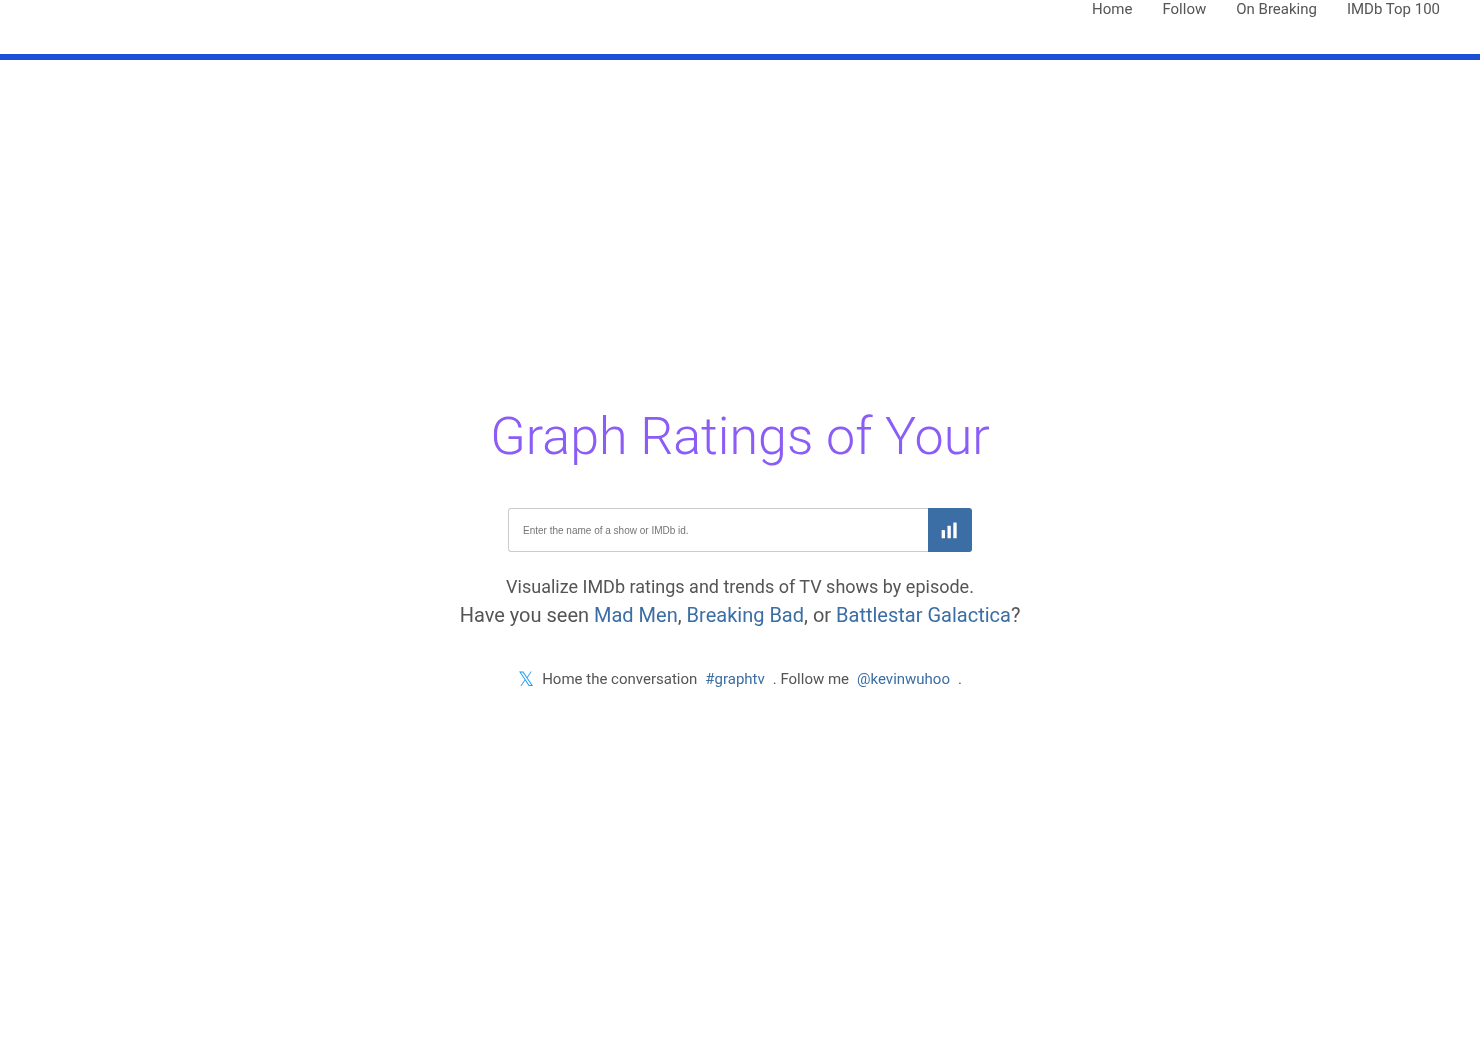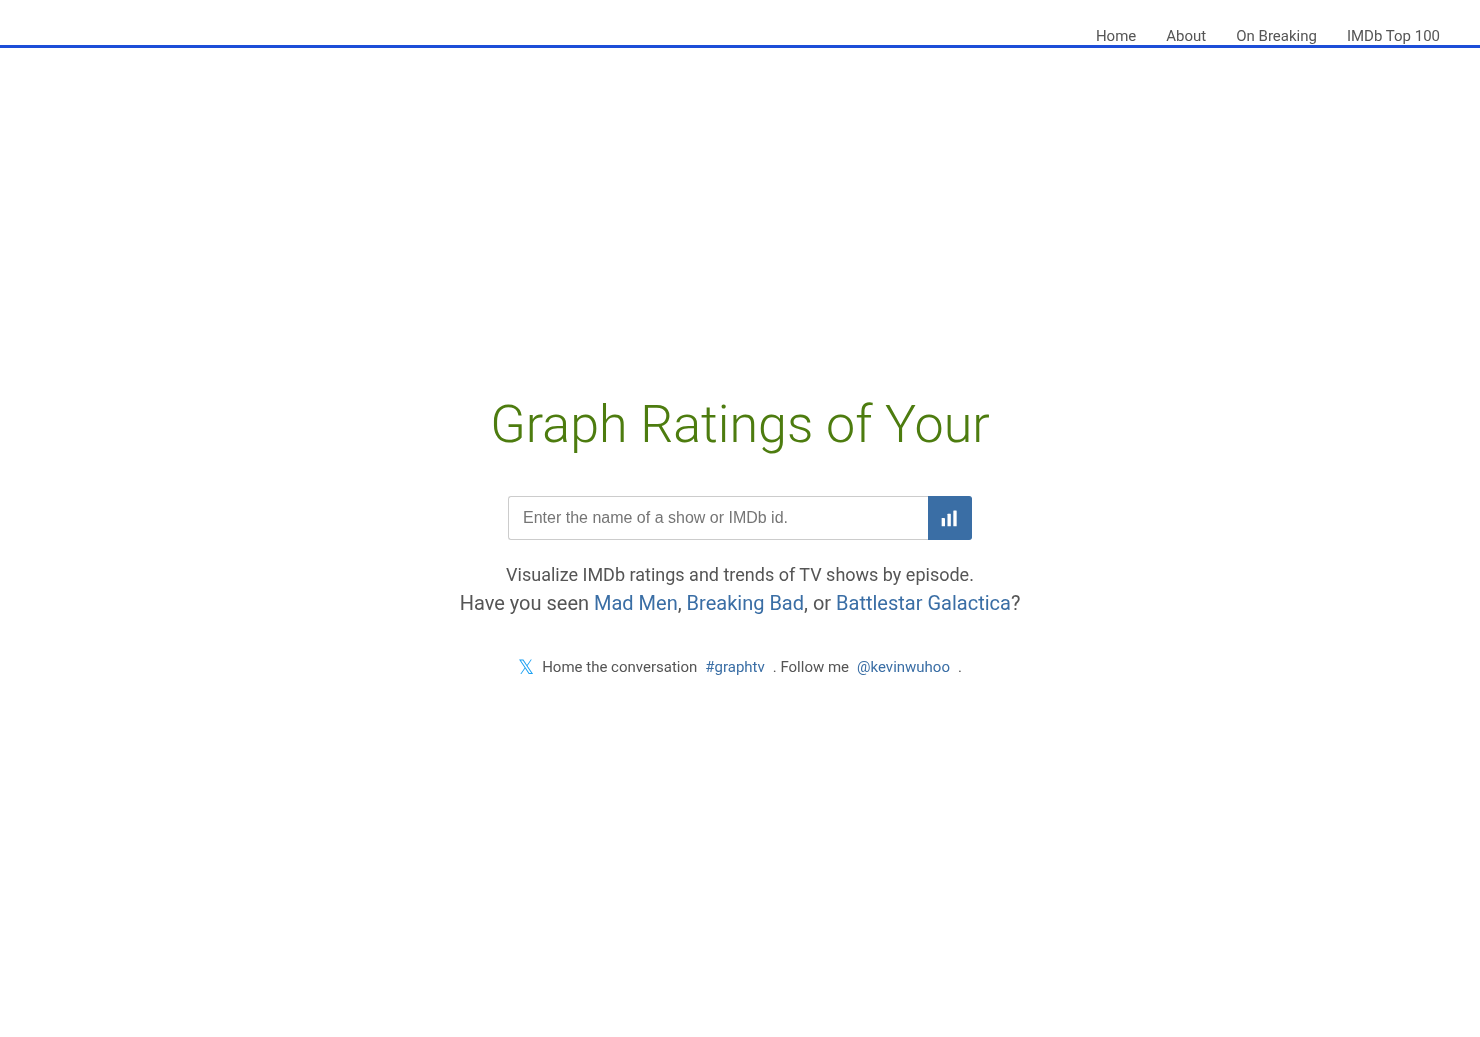--- a/index.html
+++ b/index.html
@@ -11,24 +11,24 @@
     body {
       font-family: -apple-system, BlinkMacSystemFont, 'Segoe UI', Roboto, Helvetica, Arial, sans-serif;
       background: #fff;
       color: #333;
     }
 
     
     nav {
       display: flex;
       justify-content: flex-end;
-      align-items: flex-end;
+      align-items: flex-start;
       padding: 0 40px;
-      height: 48px;
-      border-bottom: 3px solid #1d4ed8;
+      height: 60px;
+      border-bottom: 6px solid #1d4ed8;
     }
 
     nav a {
       text-decoration: none;
       color: #555;
       margin-left: 30px;
       font-size: 15px;
     }
 
     
@@ -37,40 +37,40 @@
       flex-direction: column;
       align-items: center;
       justify-content: center;
       min-height: calc(100vh - 60px);
       padding: 40px 20px;
     }
 
     .hero-title {
       font-size: 52px;
       font-weight: 300;
-      color: #4d7c0f;
+      color: #8b5cf6;
       text-align: center;
       line-height: 1.2;
       margin-bottom: 40px;
       max-width: 600px;
     }
 
     .search-container {
       display: flex;
       align-items: center;
       margin-bottom: 24px;
     }
 
     .search-input {
       width: 420px;
       height: 44px;
       border: 1px solid #ccc;
       border-right: none;
       padding: 0 14px;
-      font-size: 16px;
+      font-size: 10px;
       color: #1d4ed8;
       outline: none;
       border-radius: 3px 0 0 3px;
     }
 
     .search-button {
       height: 44px;
       width: 44px;
       background: #3a6ea5;
       border: 1px solid #3a6ea5;
@@ -123,21 +123,21 @@
     .twitter-icon {
       color: #1da1f2;
       font-size: 20px;
     }
   </style>
 </head>
 <body>
 
 <nav>
   <a href="#">Home</a>
-  <a href="#">About</a>
+  <a href="#">Follow</a>
   <a href="#">On Breaking</a>
   <a href="#">IMDb Top 100</a>
 </nav>
 
 <main>
   <h1 class="hero-title">
     <span>Graph Ratings of Your</span><br>
   </h1>
 
   <div class="search-container">

